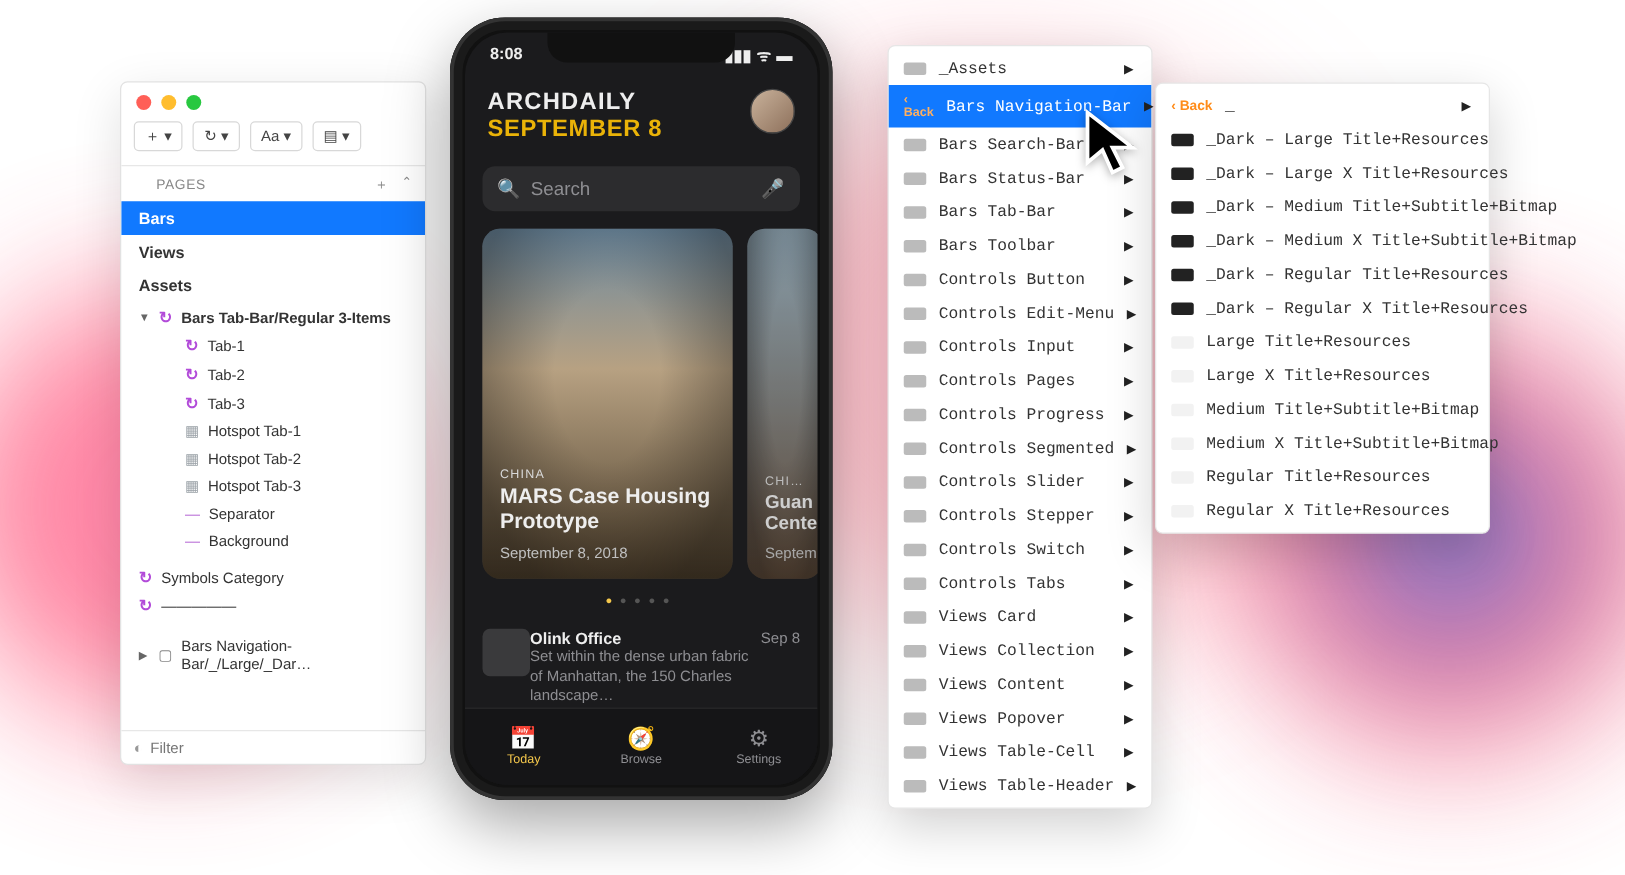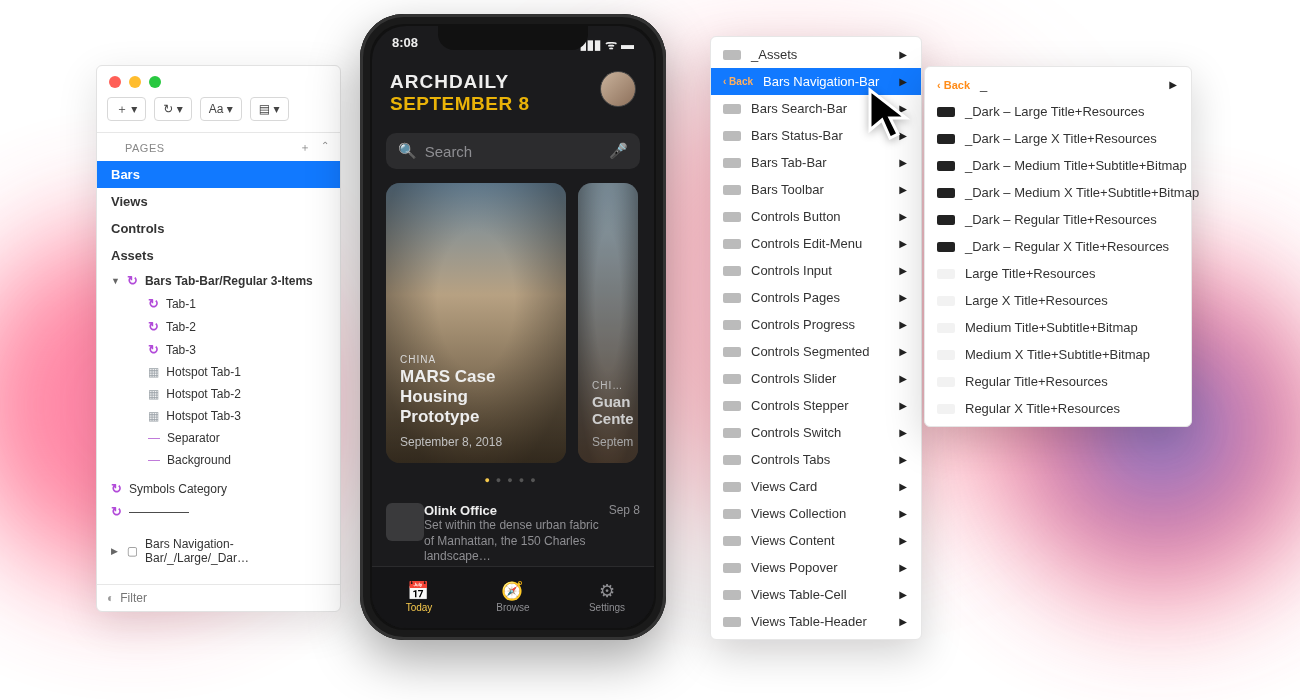--- a/index.html
+++ b/index.html
@@ -57,21 +57,21 @@
   .notch { position:absolute; top:0; left:50%; transform:translateX(-50%); width:150px; height:24px; background:#111; border-bottom-left-radius:16px; border-bottom-right-radius:16px; z-index:5; }
   .statusbar { display:flex; justify-content:space-between; padding:9px 20px 0; font-size:13px; font-weight:600; }
   .sb-right { display:flex; gap:4px; align-items:center; }
   .app-head { padding: 18px 18px 18px; position:relative; }
   .app-head h1 { font-size:19px; font-weight:800; letter-spacing:1px; }
   .app-head h2 { font-size:19px; font-weight:700; color:#eab308; letter-spacing:.5px; text-transform:uppercase; }
   .avatar { position:absolute; right:18px; top:18px; width:36px; height:36px; border-radius:50%; background: linear-gradient(135deg,#c9b29b,#8d705b); border:1px solid #444; }
   .search { margin: 0 14px; height: 36px; background:#2c2c2e; border-radius:10px; display:flex; align-items:center; padding:0 12px; color:#8e8e92; gap:8px; font-size:15px; }
   .mic { margin-left:auto; }
   .card-area { display:flex; gap:12px; padding:14px 0 6px 14px; }
-  .card { position:relative; width:180px; height:280px; border-radius:14px; overflow:hidden; background:linear-gradient(180deg,#6d8aa0 0%, #b7a182 40%, #4d3f2c 100%); flex-shrink:0; }
+  .card { position:relative; width:200px; height:280px; border-radius:14px; overflow:hidden; background:linear-gradient(180deg,#6d8aa0 0%, #b7a182 40%, #4d3f2c 100%); flex-shrink:0; }
   .card::before { content:""; position:absolute; inset:0; background: radial-gradient(ellipse at 50% 42%, rgba(255,235,200,.0) 30%, rgba(0,0,0,.35) 80%); }
   .card .copy { position:absolute; left:14px; right:14px; bottom:14px; }
   .card .eyebrow { font-size:10px; letter-spacing:1px; color:#d9d9d9; }
   .card .title { font-size:17px; font-weight:700; margin:2px 0 8px; }
   .card .date { font-size:12px; color:#c0c0c0; }
   .card2 { width:60px; background:linear-gradient(180deg,#9bb3c2,#68513d); opacity:.85; }
   .dots { text-align:center; padding:6px 0 10px; letter-spacing:6px; color:#555; font-size:9px; }
   .dots .active{ color:#f5c84c; }
   .listrow { display:flex; padding:8px 14px; font-size:13px; }
   .thumb { width:38px; height:38px; border-radius:6px; background:#3a3a3c; flex-shrink:0; }
@@ -88,21 +88,21 @@
   .menu {
     position:absolute;
     background:#fff; border:1px solid #e6e6e6; border-radius:6px;
     box-shadow: 0 14px 40px rgba(0,0,0,.18);
     font-size:13px; color:#333;
     z-index:4;
     padding: 4px 0;
   }
   .menu-row { display:flex; align-items:center; gap:10px; padding:6px 14px 6px 12px; position:relative; }
   .menu-row .sw { width:18px; height:10px; border-radius:2px; background:#bbb; flex-shrink:0; }
-  .menu-row .lbl { flex:1; white-space:nowrap; }
+  .menu-row .lbl { flex:1; white-space:nowrap;font-family:Liberation Mono, monospace; }
   .menu-row .chev { color:#222; font-size:10px; }
   .menu-row.sel { background:#1179ff; color:#fff; }
 
   .menu1 { left: 710px; top: 36px; width: 212px; }
   .menu2 { left: 924px; top: 66px; width: 268px; }
 
   
   .cursor { position:absolute; left: 866px; top: 86px; z-index: 10; pointer-events:none; }
   .cursor svg { width: 48px; height: 60px; filter: drop-shadow(0 2px 4px rgba(0,0,0,.3)); }
 
@@ -129,21 +129,20 @@
   <div class="section-head">
     <span>PAGES</span>
     <span style="display:flex;gap:10px;color:#888">
       <span>＋</span>
       <span style="font-size:10px">⌃</span>
     </span>
   </div>
   <div id="pages-list">
       <div class="page-item selected">Bars</div>
       <div class="page-item">Views</div>
-      <div class="page-item">Controls</div>
       <div class="page-item">Assets</div>
     </div>
 
   <div class="layer-row">
     <span class="disclosure">▼</span>
     <span class="sym">↻</span>
     <b style="font-size:12px;font-weight:600">Bars Tab-Bar/Regular 3-Items</b>
   </div>
   <div id="layers-list">
       <div class="layer-row">

